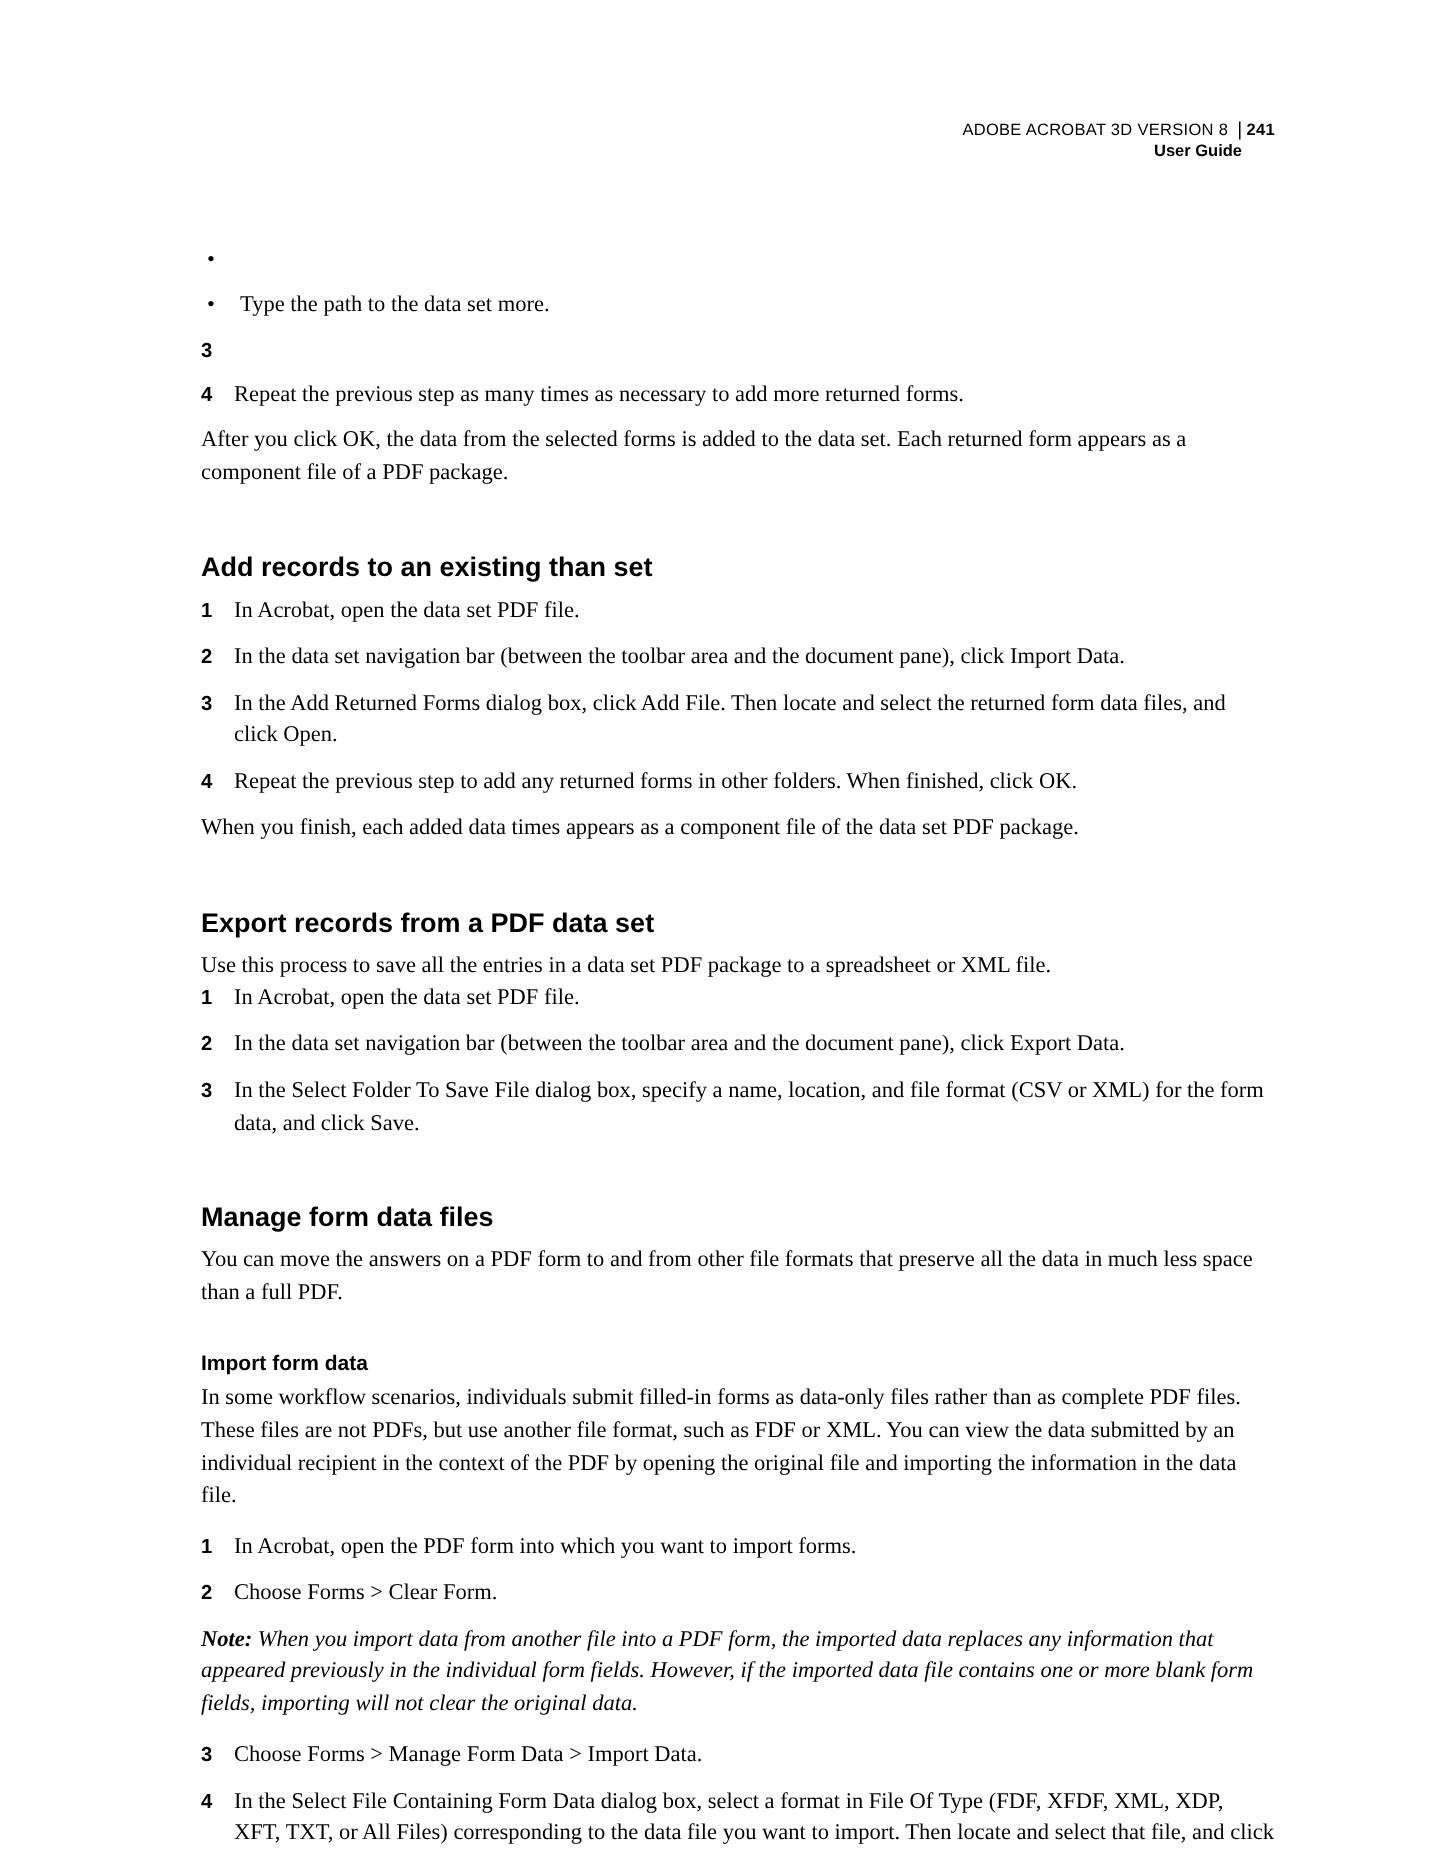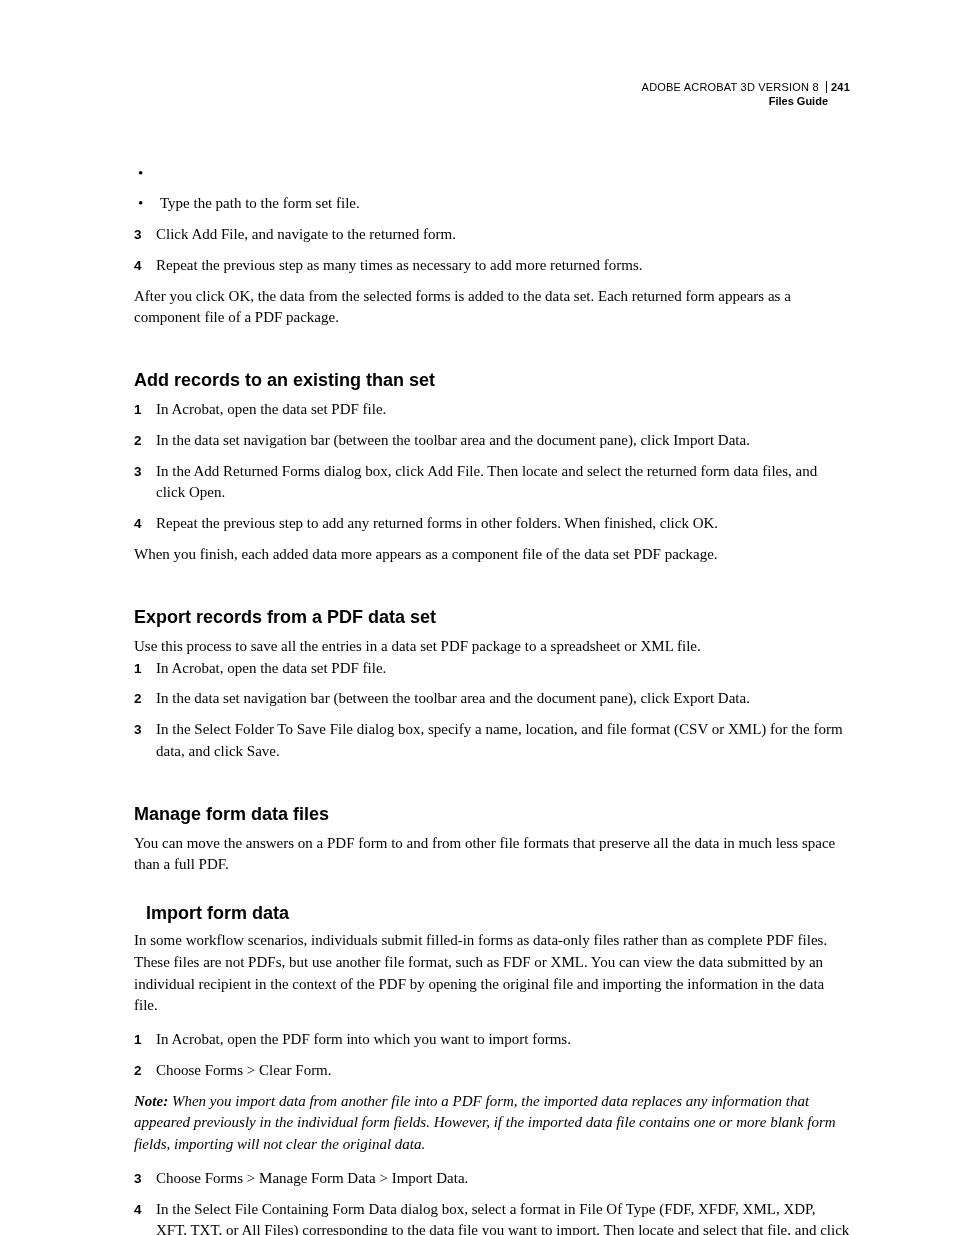--- a/index.html
+++ b/index.html
@@ -48,55 +48,54 @@
   .para { margin: 0 0 12px 0; }
   h2.section {
     font-family: "Myriad Pro", "Helvetica Neue", Arial, sans-serif;
     font-weight: 700;
     font-size: 18px;
     margin: 38px 0 6px 0;
   }
   h3.sub {
     font-family: "Myriad Pro", "Helvetica Neue", Arial, sans-serif;
     font-weight: 700;
-    font-size: 18px;
-    margin: 24px 0 4px 12px;
+    font-size: 14px;
+    margin: 24px 0 4px 0;
   }
   .note { font-style: italic; margin: 0 0 12px 0; }
   .note-label { font-weight: 700; font-style: italic; }
 </style>
 </head>
 <body>
 
 <div class="page">
 
   <div class="running-header">
     <span class="rh-top">
       <span class="rh-line1">
         <span>ADOBE ACROBAT 3D VERSION 8</span>
         <span class="rh-pagenum">241</span>
       </span>
-      <span class="rh-line2">Files Guide</span>
+      <span class="rh-line2">User Guide</span>
     </span>
   </div>
 
   <ul class="bullet-list">
     <li>
       <span class="marker">•</span>
     </li>
     <li>
       <span class="marker">•</span>
-      <span>Type the path to the form set file.</span>
+      <span>Type the path to the data set more.</span>
     </li>
   </ul>
 
   <ol class="ol">
     <li>
       <span class="marker">3</span>
-      <span>Click Add File, and navigate to the returned form.</span>
     </li>
     <li>
       <span class="marker">4</span>
       <span>Repeat the previous step as many times as necessary to add more returned forms.</span>
     </li>
   </ol>
 
   <p class="para">After you click OK, the data from the selected forms is added to the data set. Each returned form appears as a component file of a PDF package.</p>
 
   <h2 class="section">Add records to an existing than set</h2>
@@ -111,21 +110,21 @@
     </li>
     <li>
       <span class="marker">3</span>
       <span>In the Add Returned Forms dialog box, click Add File. Then locate and select the returned form data files, and click Open.</span>
     </li>
     <li>
       <span class="marker">4</span>
       <span>Repeat the previous step to add any returned forms in other folders. When finished, click OK.</span>
     </li>
   </ol>
-  <p class="para">When you finish, each added data more appears as a component file of the data set PDF package.</p>
+  <p class="para">When you finish, each added data times appears as a component file of the data set PDF package.</p>
 
   <h2 class="section">Export records from a PDF data set</h2>
   <p class="para" style="margin-bottom:0">Use this process to save all the entries in a data set PDF package to a spreadsheet or XML file.</p>
   <ol class="ol">
     <li>
       <span class="marker">1</span>
       <span>In Acrobat, open the data set PDF file.</span>
     </li>
     <li>
       <span class="marker">2</span>

